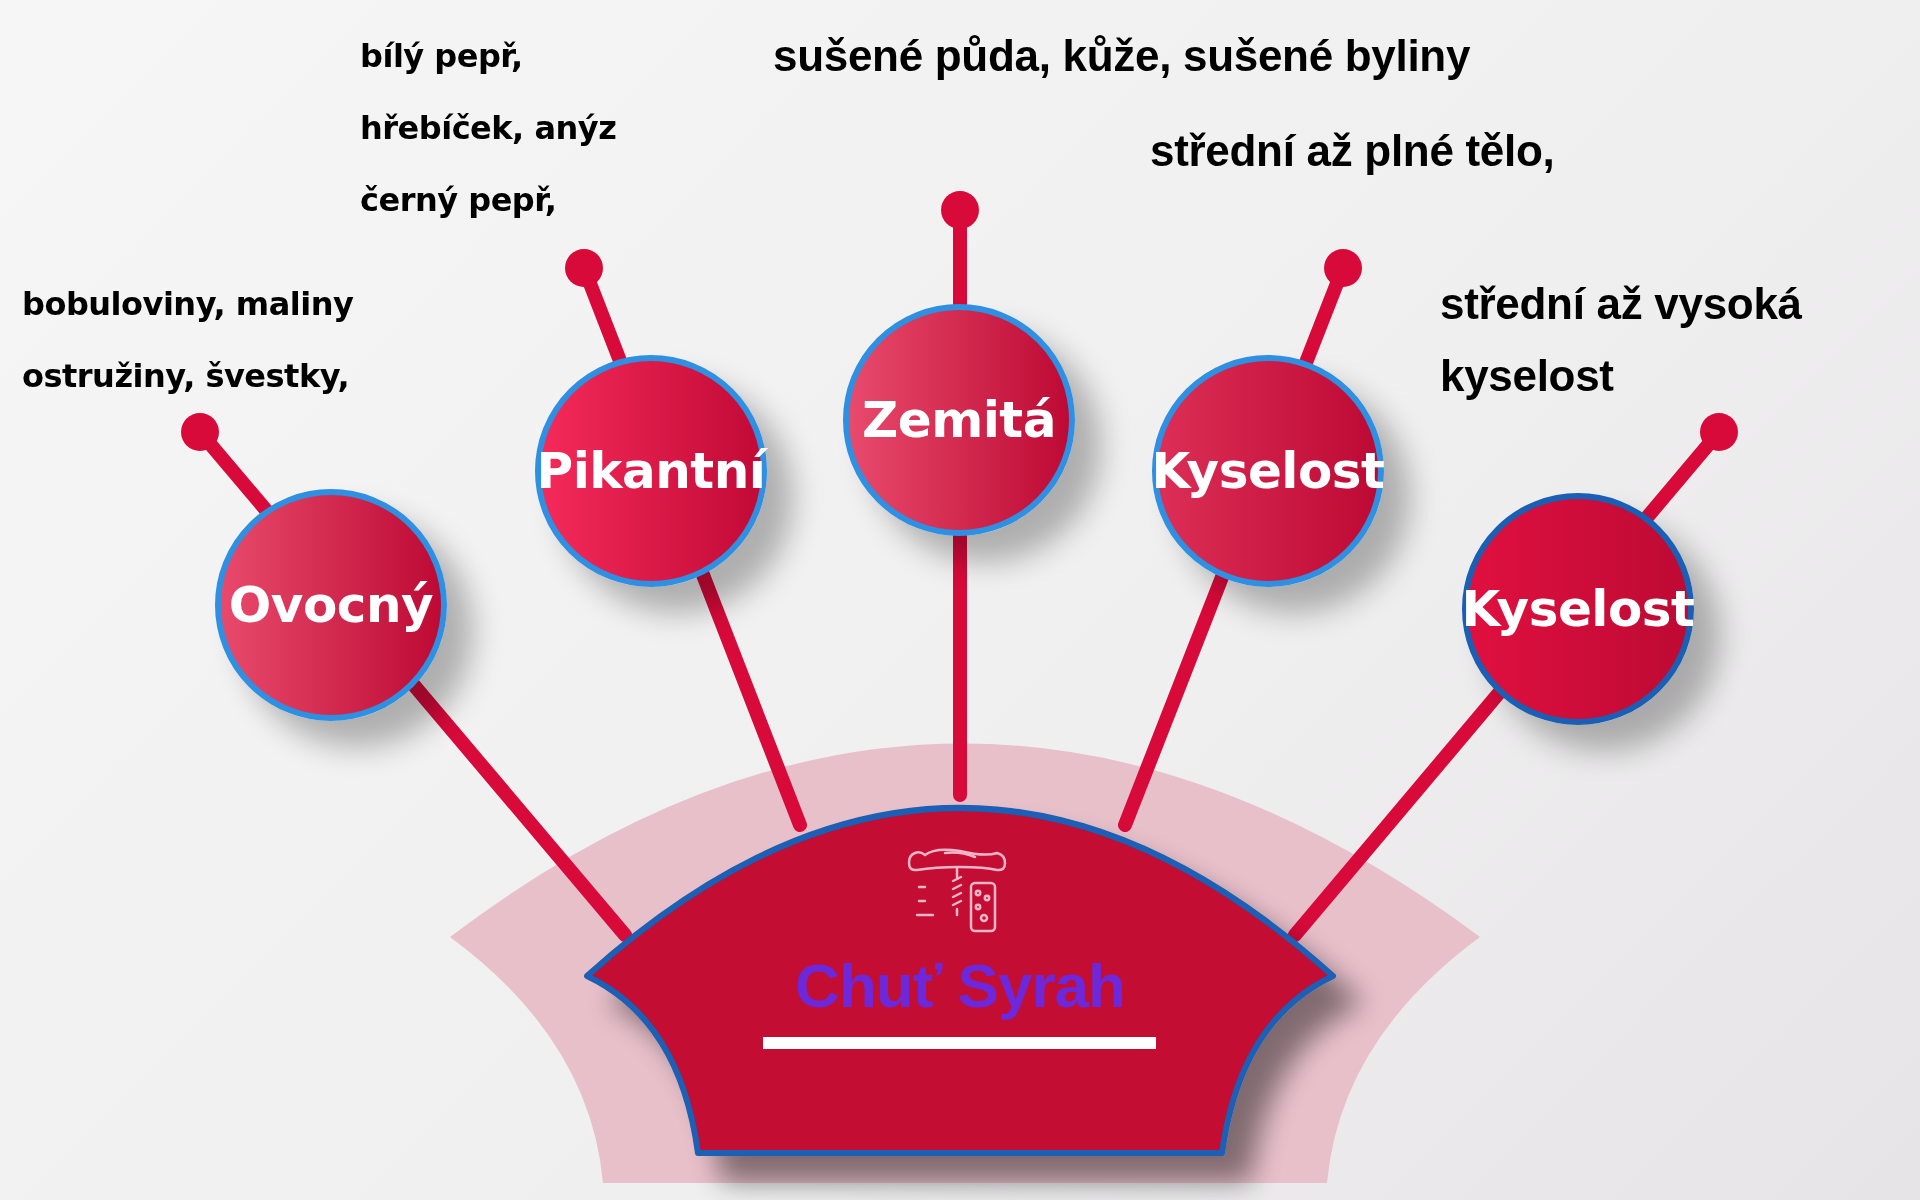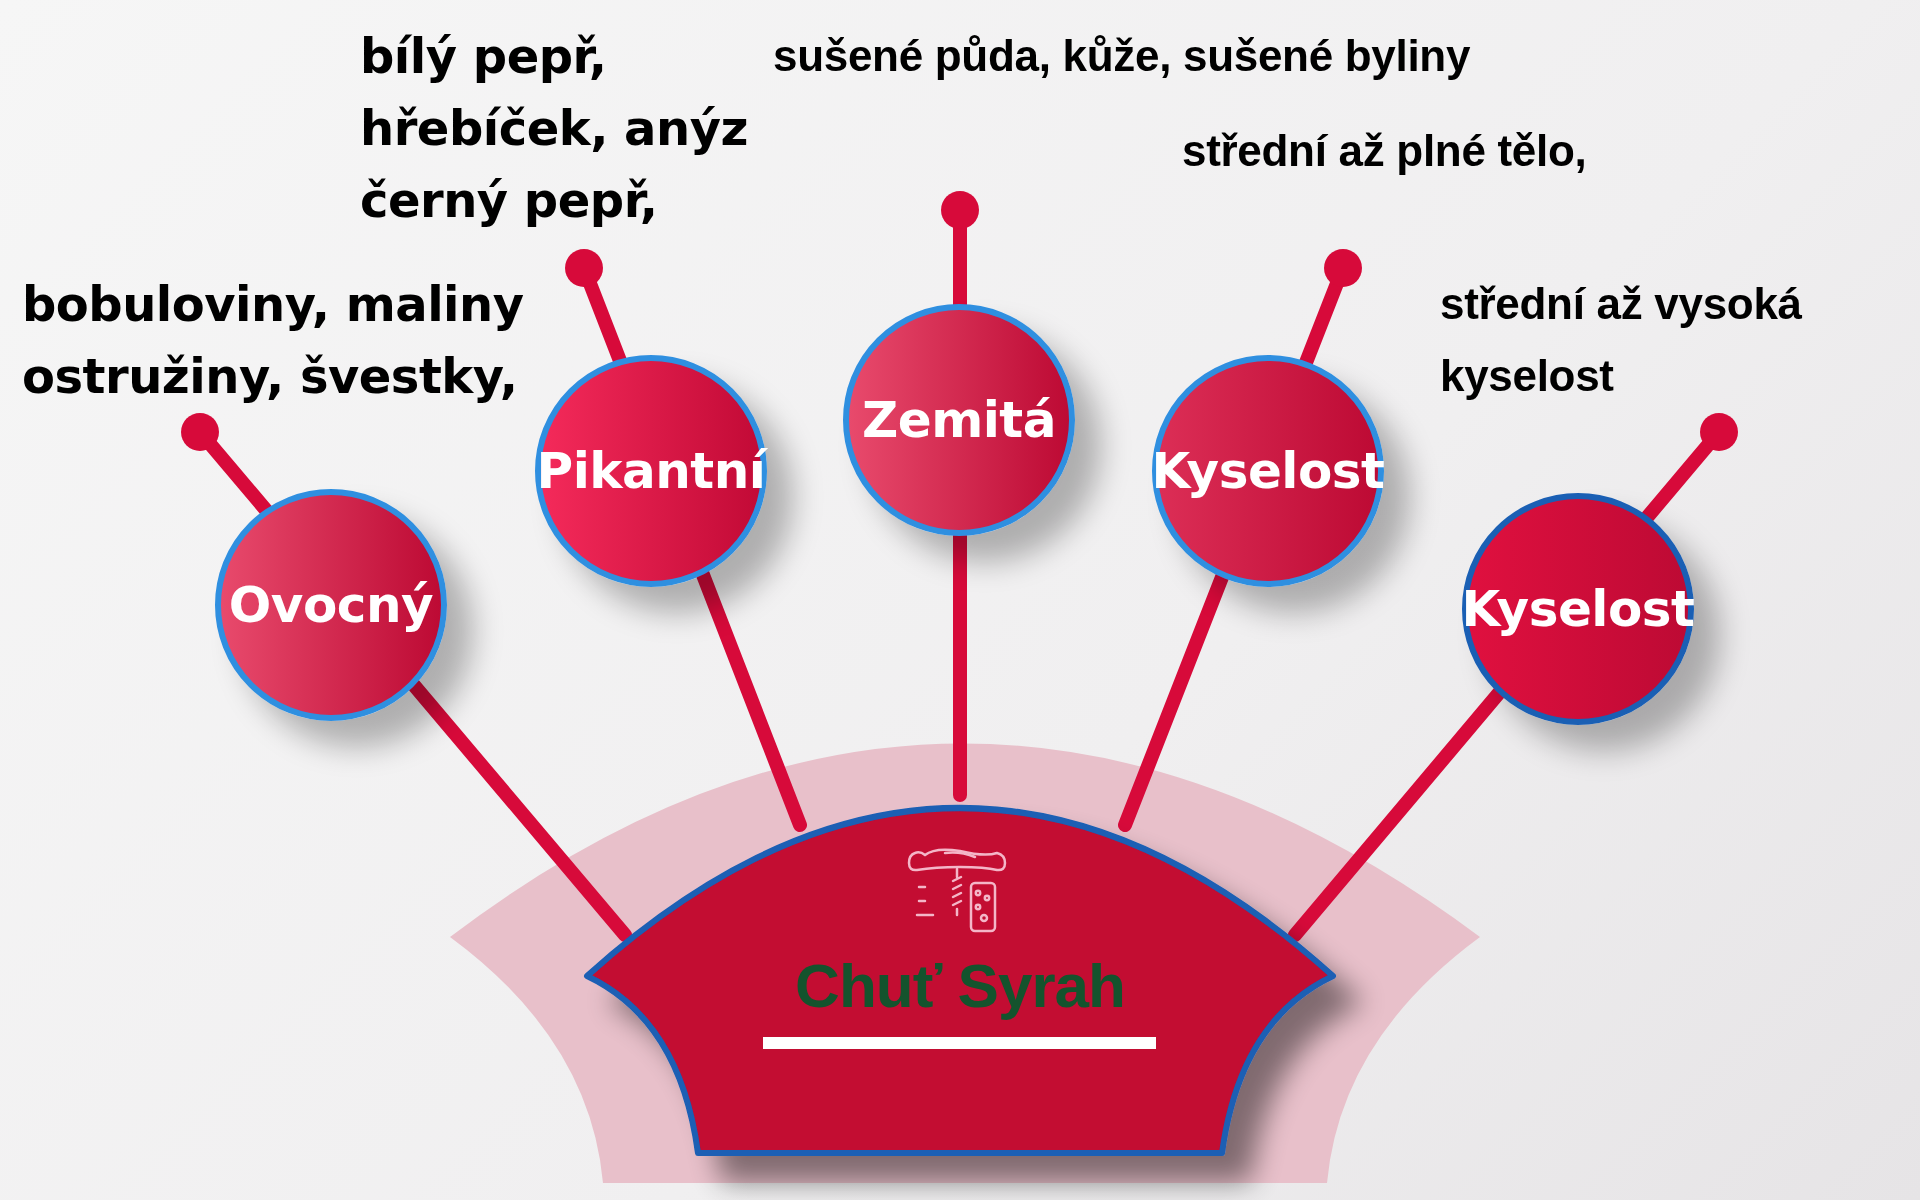--- a/index.html
+++ b/index.html
@@ -4,37 +4,37 @@
 <style>
   html, body { margin: 0; padding: 0; }
   body {
     width: 1920px; height: 1200px; overflow: hidden; position: relative;
     background: linear-gradient(135deg, #f6f6f6 0%, #f0eff0 60%, #e6e4e6 100%);
     font-family: "DejaVu Sans", sans-serif;
   }
   #canvas { position: absolute; left: 0; top: 0; }
   .note {
     position: absolute; color: #000; font-weight: bold;
-    font-size: 48px; line-height: 72px; white-space: nowrap;
+    font-size: 32px; line-height: 72px; white-space: nowrap;
     font-family: "DejaVu Sans", sans-serif; letter-spacing: -0.5px;
   }
   .note.condensed { font-family: "Liberation Sans", sans-serif; font-size: 44px; letter-spacing: -0.3px; }
   .note div { display: block; }
   .bubble {
     position: absolute; width: 232px; height: 232px; border-radius: 50%;
     border: 6px solid #2f8fe0; box-sizing: border-box;
     display: flex; align-items: center; justify-content: center;
     color: #fff; font-weight: bold; font-size: 50px;
     box-shadow: 26px 26px 30px rgba(0,0,0,0.28);
     font-family: "DejaVu Sans", sans-serif; letter-spacing: -0.5px;
   }
   .title {
     position: absolute; left: 700px; width: 520px; top: 950px; text-align: center;
     font-family: "Liberation Sans", sans-serif; font-weight: bold; font-size: 62px;
-    color: #14532d; letter-spacing: -1px;
+    color: #6d28d9; letter-spacing: -1px;
   }
   .title-bar { position: absolute; left: 763px; top: 1037px; width: 393px; height: 12px; background: #fff; }
   .icon-wrap { position: absolute; left: 905px; top: 845px; width: 108px; height: 96px; }
 </style>
 </head>
 <body>
 
 <svg id="canvas" width="1920" height="1200" viewBox="0 0 1920 1200" xmlns="http://www.w3.org/2000/svg">
   <defs>
     <linearGradient id="bubbleGrad" x1="0" y1="0" x2="1" y2="0">
@@ -116,19 +116,19 @@
   <div>ostružiny, švestky,</div>
 </div>
 <div class="note" style="left:360px; top:20px;">
   <div>bílý pepř,</div>
   <div>hřebíček, anýz</div>
   <div>černý pepř,</div>
 </div>
 <div class="note condensed" style="left:773px; top:20px;">
   <div>sušené půda, kůže, sušené byliny</div>
 </div>
-<div class="note condensed" style="left:1150px; top:115px;margin-left:32px;">
+<div class="note condensed" style="left:1150px; top:115px;">
   <div>střední až plné tělo,</div>
 </div>
 <div class="note condensed" style="left:1440px; top:268px;">
   <div>střední až vysoká</div>
   <div>kyselost</div>
 </div>
 
 </body></html>

